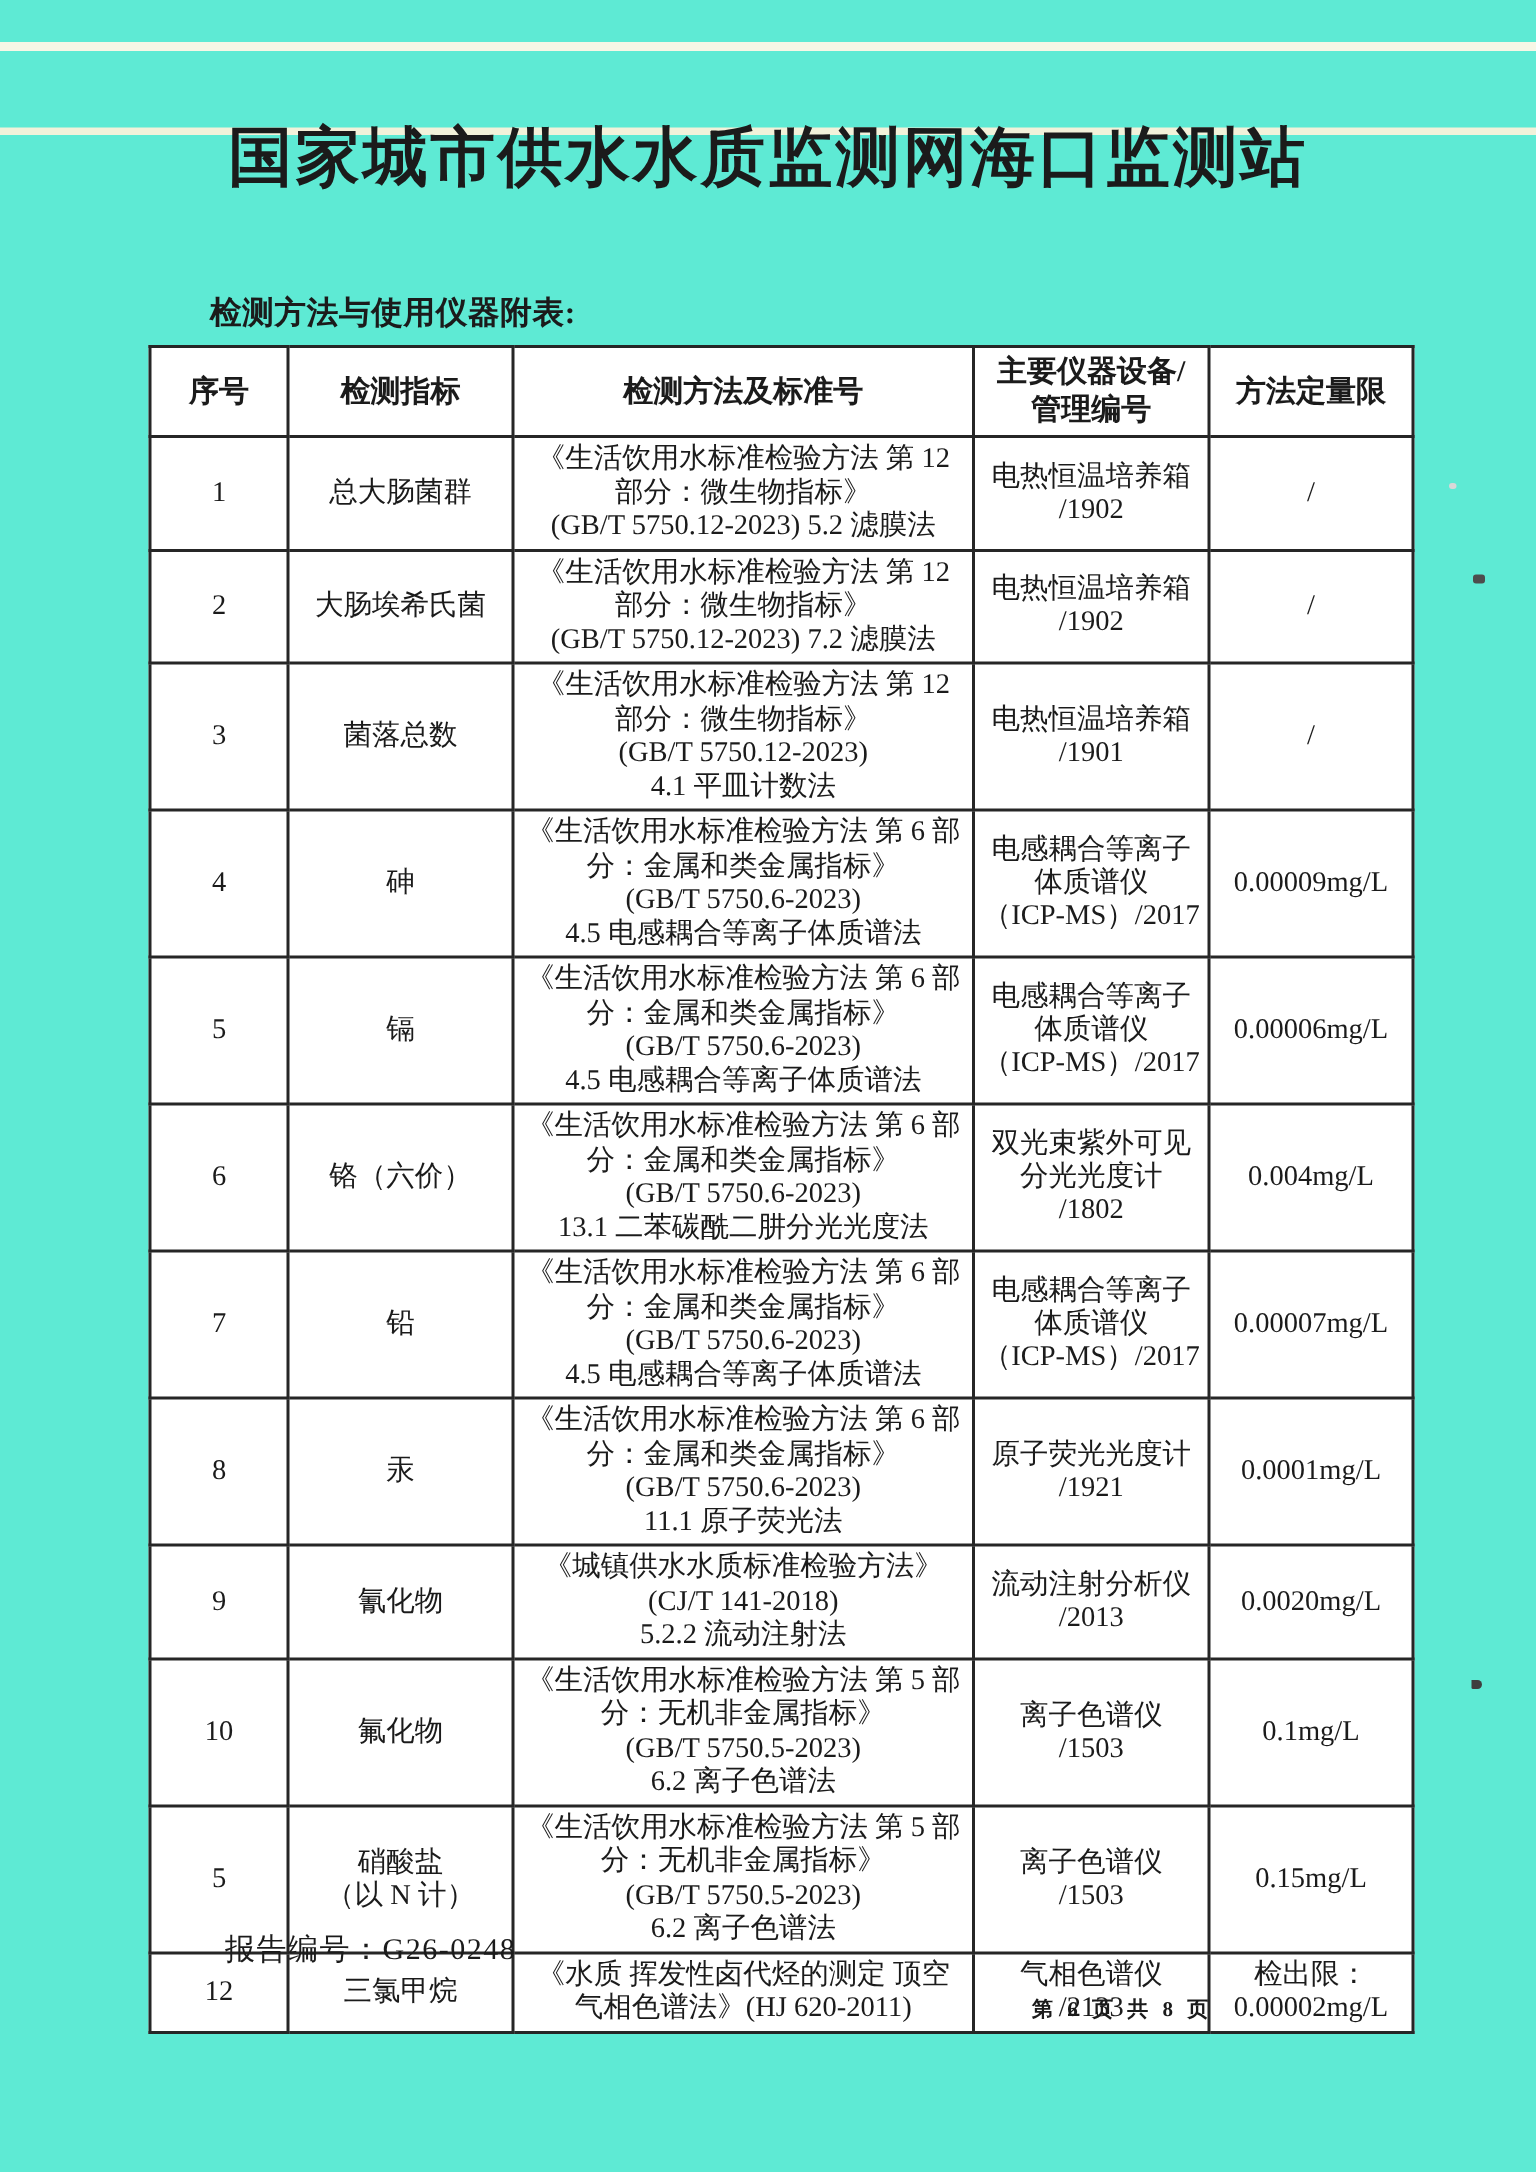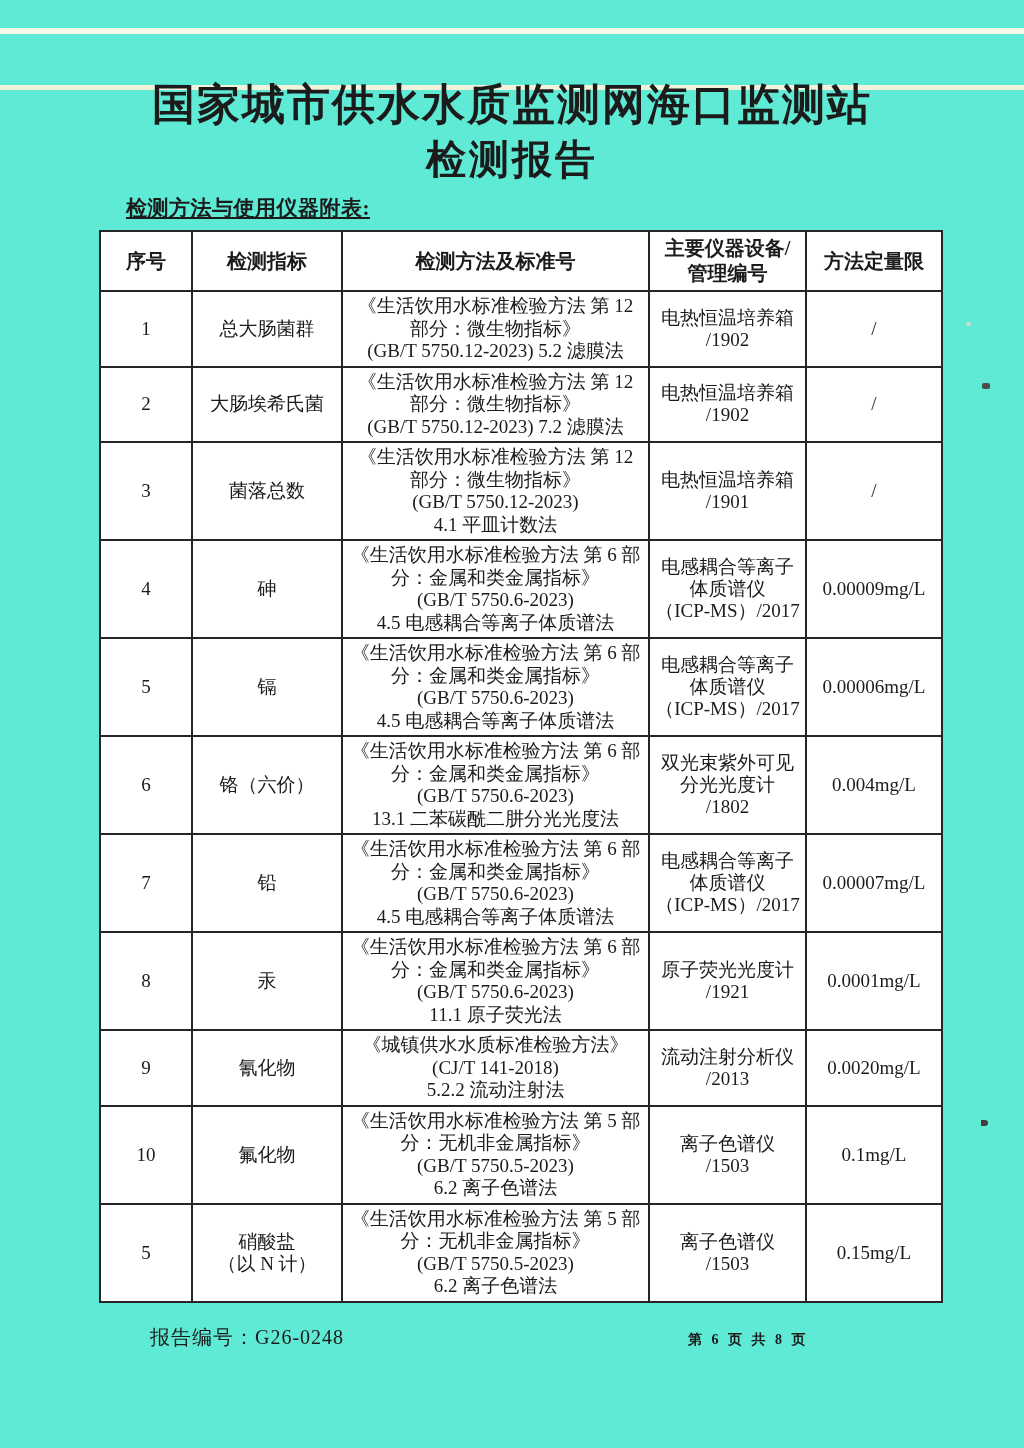--- a/index.html
+++ b/index.html
@@ -54,25 +54,24 @@
     width: 100%;
     text-align: center;
     font-size: 40px;
     font-weight: bold;
     letter-spacing: 3px;
     margin: 0;
   }
   .caption {
     position: absolute;
     top: 194px;
-    left: 126px;
+    left: 140px;
     font-size: 21px;
     font-weight: bold;
     letter-spacing: 0.5px;
-    text-decoration: underline;
   }
   table.methods {
     position: absolute;
     top: 230px;
     left: 99px;
     width: 842px;
     border-collapse: collapse;
     table-layout: fixed;
     background: #fff;
   }
@@ -90,21 +89,21 @@
     font-weight: bold;
     font-size: 20px;
     line-height: 25px;
     padding: 4px 2px;
   }
   table.methods td.method-cell {
     line-height: 22.5px;
   }
   .footer-report-no {
     position: absolute;
-    top: 1324px;
+    top: 1286px;
     left: 150px;
     font-size: 20px;
     letter-spacing: 1px;
   }
   .footer-page-info {
     position: absolute;
     top: 1331px;
     left: 688px;
     font-size: 14px;
     font-weight: bold;
@@ -115,21 +114,20 @@
 <body>
 
 <div class="page">
   <div class="band band-1"></div>
   <div class="band band-2"></div>
   <div class="speck speck-1"></div>
   <div class="speck speck-2"></div>
   <div class="speck speck-3"></div>
 
   <h1 class="title-line1">国家城市供水水质监测网海口监测站</h1>
-  <h2 class="title-line2">检测报告</h2>
 
   <div class="caption">检测方法与使用仪器附表:</div>
 
   <table class="methods">
     <colgroup>
       <col style="width:92px">
       <col style="width:150px">
       <col style="width:307px">
       <col style="width:157px">
       <col style="width:136px">
@@ -261,18 +259,28 @@
           <td class="indicator-cell">硝酸盐
 （以 N 计）</td>
           <td class="method-cell">《生活饮用水标准检验方法 第 5 部
 分：无机非金属指标》
 (GB/T 5750.5-2023)
 6.2  离子色谱法</td>
           <td class="instrument-cell">离子色谱仪
 /1503</td>
           <td class="limit-cell">0.15mg/L</td>
         </tr>
+        <tr>
+          <td class="row-number-cell">12</td>
+          <td class="indicator-cell">三氯甲烷</td>
+          <td class="method-cell">《水质  挥发性卤代烃的测定  顶空
+气相色谱法》(HJ 620-2011)</td>
+          <td class="instrument-cell">气相色谱仪
+/2133</td>
+          <td class="limit-cell">检出限：
+0.00002mg/L</td>
+        </tr>
       </tbody>
   </table>
 
   <div class="footer-report-no">报告编号：G26-0248</div>
   <div class="footer-page-info">第 6 页  共 8 页</div>
 </div>
 
 </body></html>

